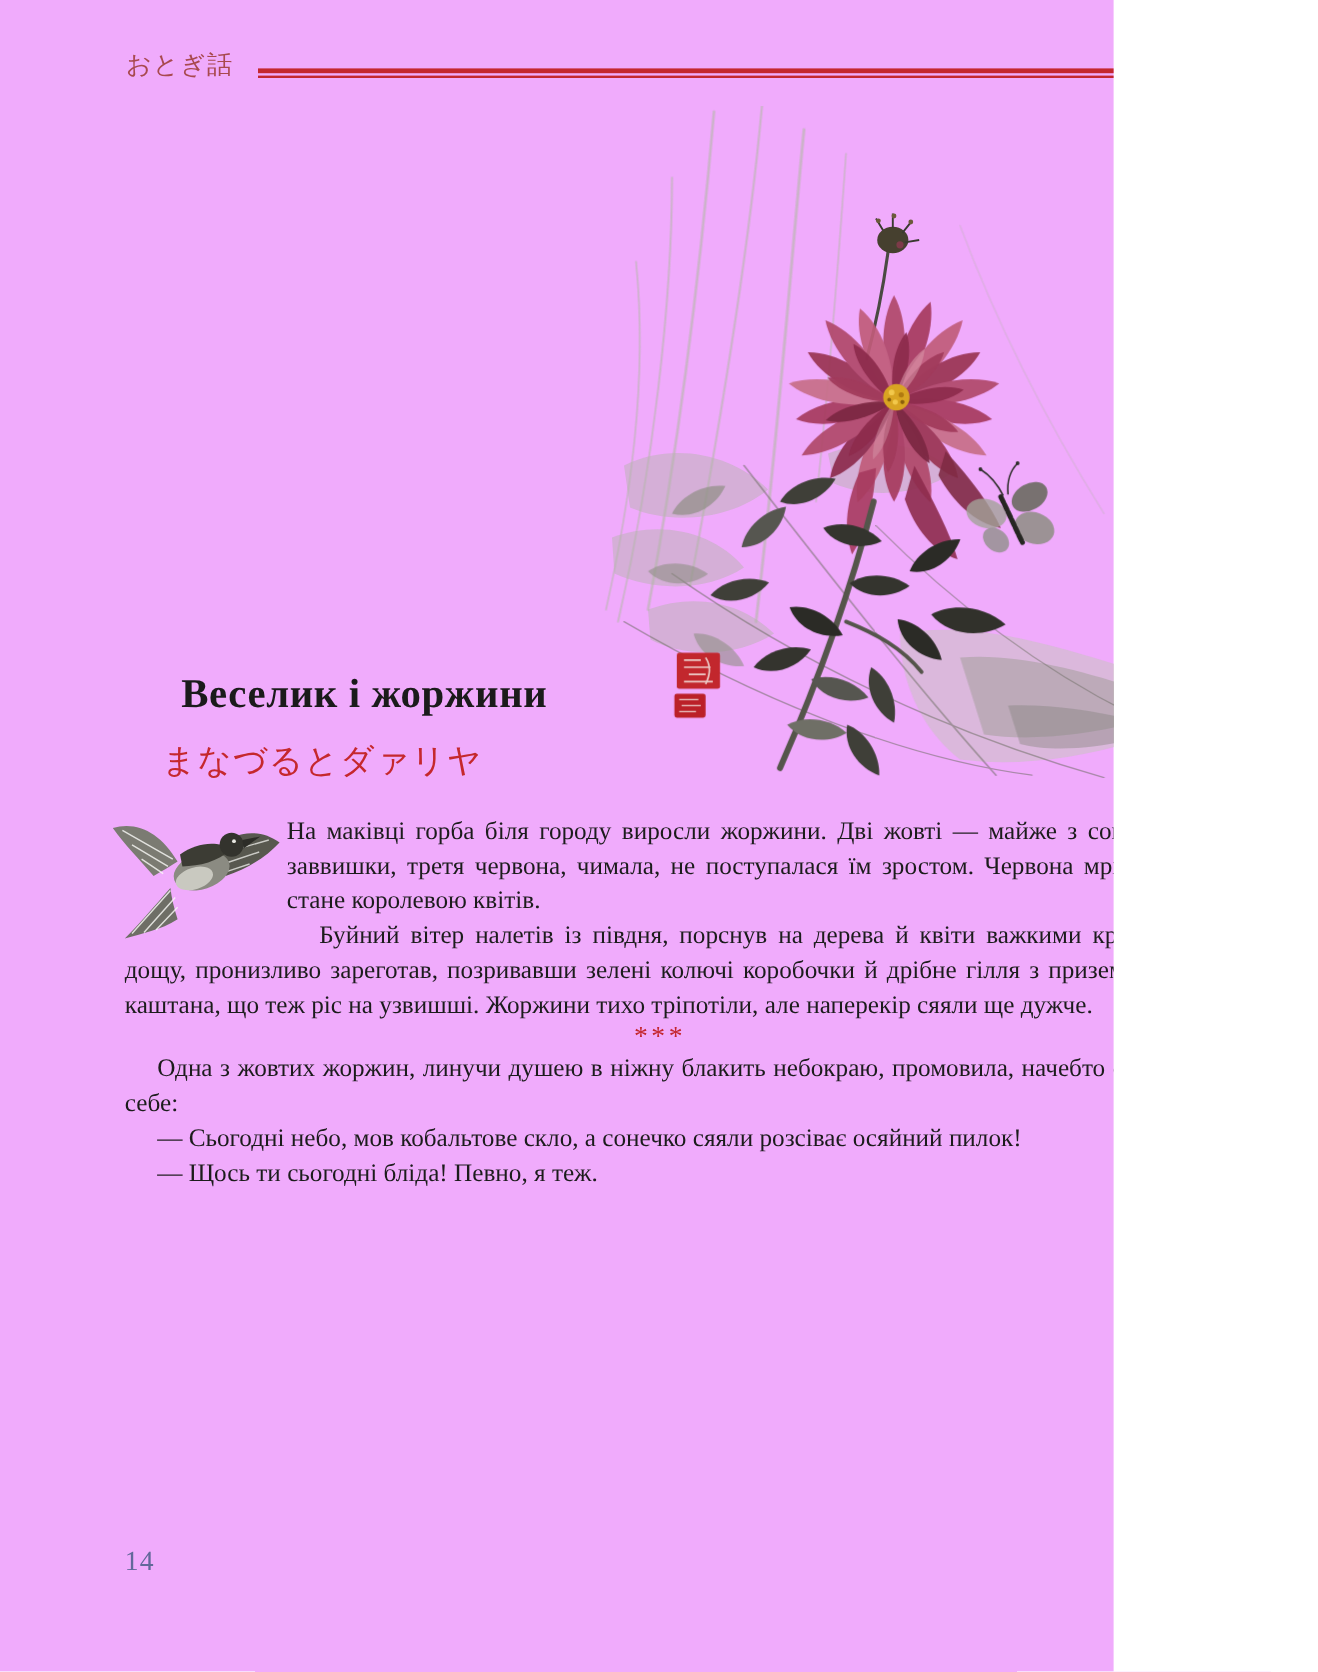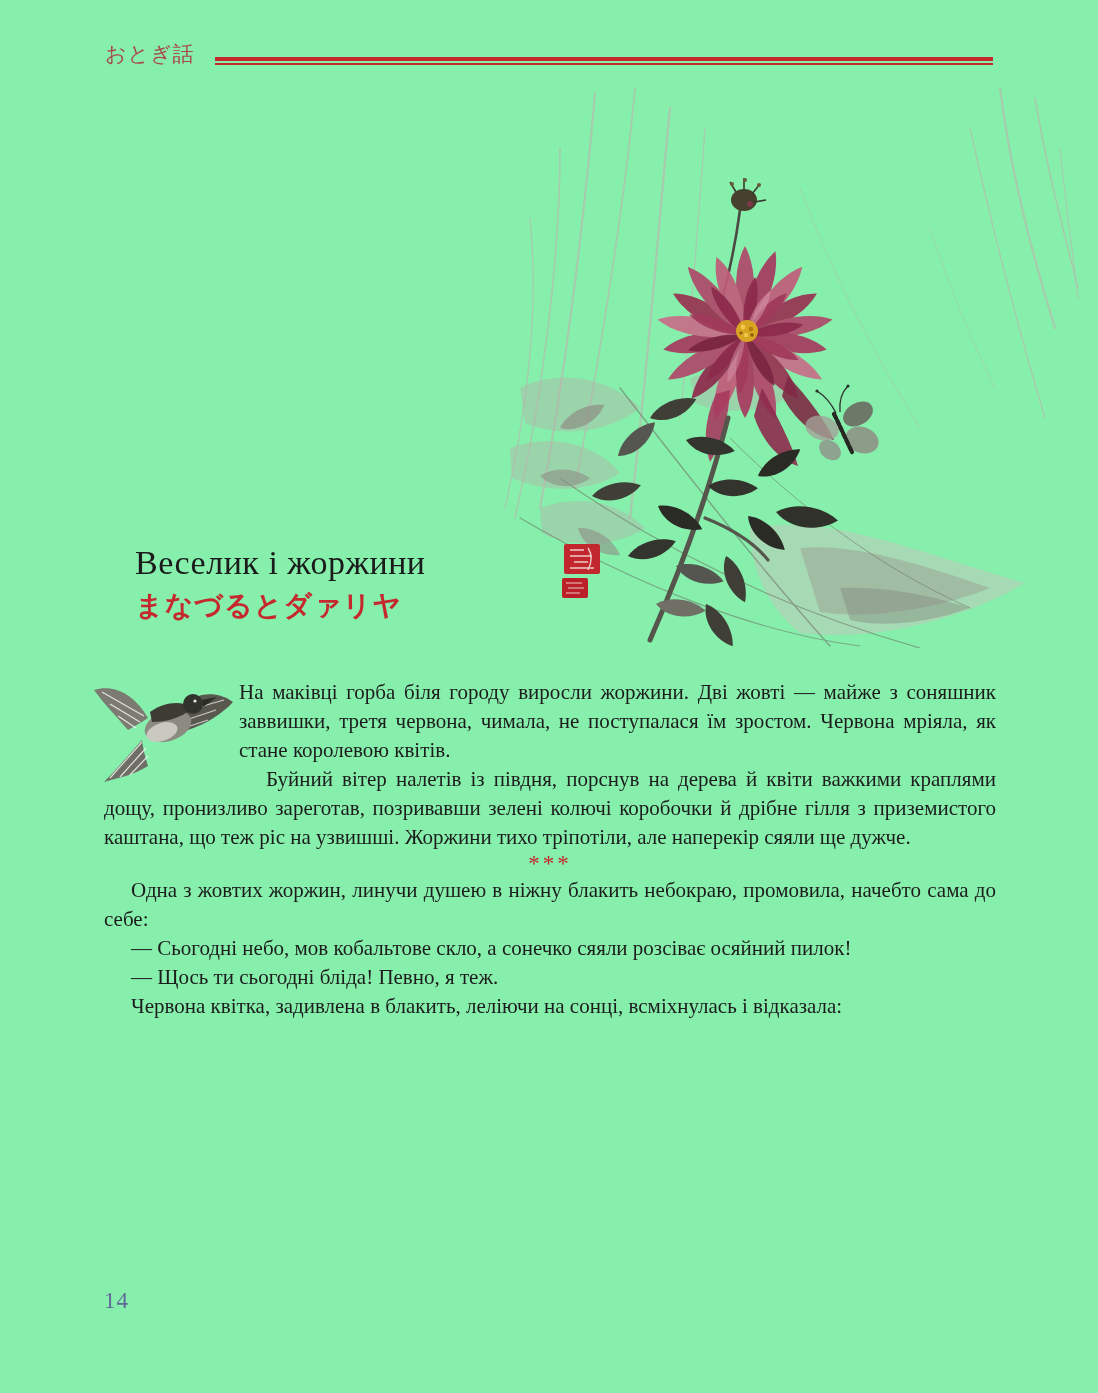--- a/index.html
+++ b/index.html
@@ -1,20 +1,20 @@
 <!DOCTYPE html>
 <html><head>
 <meta charset="utf-8">
 <style>
   html, body { margin: 0; padding: 0; background: #ffffff; }
   .page {
     position: relative;
-    width: 1098px;
+    width: 928px;
     height: 1393px;
-    background: #86efac;
+    background: #f0abfc;
     overflow: hidden;
     font-family: "Liberation Serif", "DejaVu Serif", serif;
     color: #1c1c1c;
   }
 
   
   .running-head-label {
     position: absolute;
     left: 105px; top: 42px;
     font-family: "DejaVu Sans", sans-serif;
@@ -35,32 +35,32 @@
   
   .painting {
     position: absolute;
     left: 500px; top: 88px;
     width: 580px; height: 560px;
   }
 
   
   .title-block { position: absolute; left: 135px; top: 542px; }
   .title-main {
-    margin: 0;
+    margin: 16px;
     font-family: "Liberation Serif", "DejaVu Serif", serif;
-    font-weight: normal;
+    font-weight: bold;
     font-size: 34px;
     line-height: 42px;
     color: #1b1b1b;
     letter-spacing: 0.5px;
   }
   .title-jp {
     margin: 4px 0 0 0;
     font-family: "DejaVu Sans", sans-serif;
-    font-weight: bold;
+    font-weight: normal;
     font-size: 28px;
     line-height: 36px;
     color: #c5282d;
     letter-spacing: 1px;
   }
 
   
   .story {
     position: absolute;
     left: 104px; top: 678px;
@@ -292,18 +292,17 @@
     </span>
 
     <p class="no-indent">На маківці горба біля городу виросли жоржини. Дві жовті — майже з соняшник заввишки, третя червона, чимала, не поступалася їм зростом. Червона мріяла, як стане королевою квітів.</p>
     <p>Буйний вітер налетів із півдня, порснув на дерева й квіти важкими краплями дощу, пронизливо зареготав, позривавши зелені колючі коробочки й дрібне гілля з приземистого каштана, що теж ріс на узвишші. Жоржини тихо тріпотіли, але наперекір сяяли ще дужче.</p>
 
     <p class="separator">***</p>
 
     <p>Одна з жовтих жоржин, линучи душею в ніжну блакить небокраю, промовила, начебто сама до себе:</p>
     <p>— Сьогодні небо, мов кобальтове скло, а сонечко сяяли розсіває осяйний пилок!</p>
     <p>— Щось ти сьогодні бліда! Певно, я теж.</p>
-    <p>Червона квітка, задивлена в блакить, леліючи на сонці, всміхнулась і відказала:</p>
   </div>
 
   <div class="page-number">14</div>
 
 </div>
 
 </body></html>

